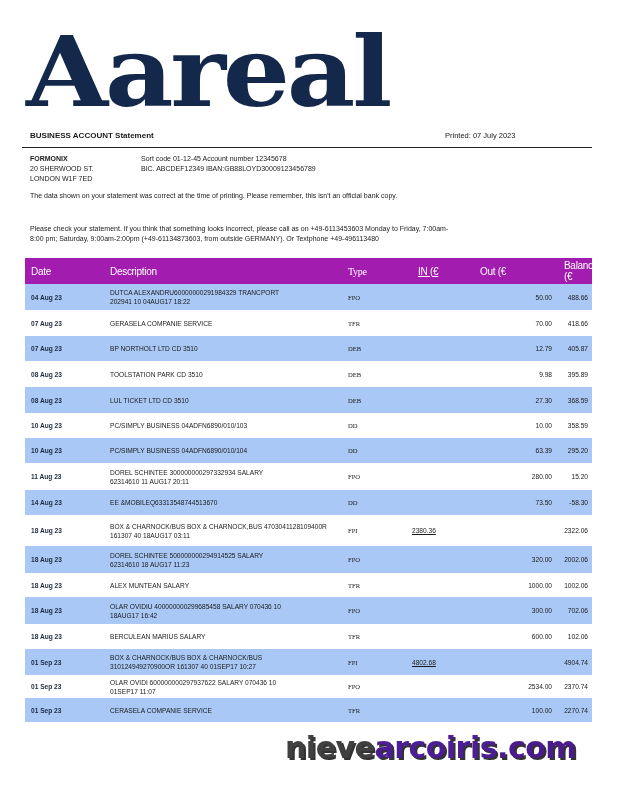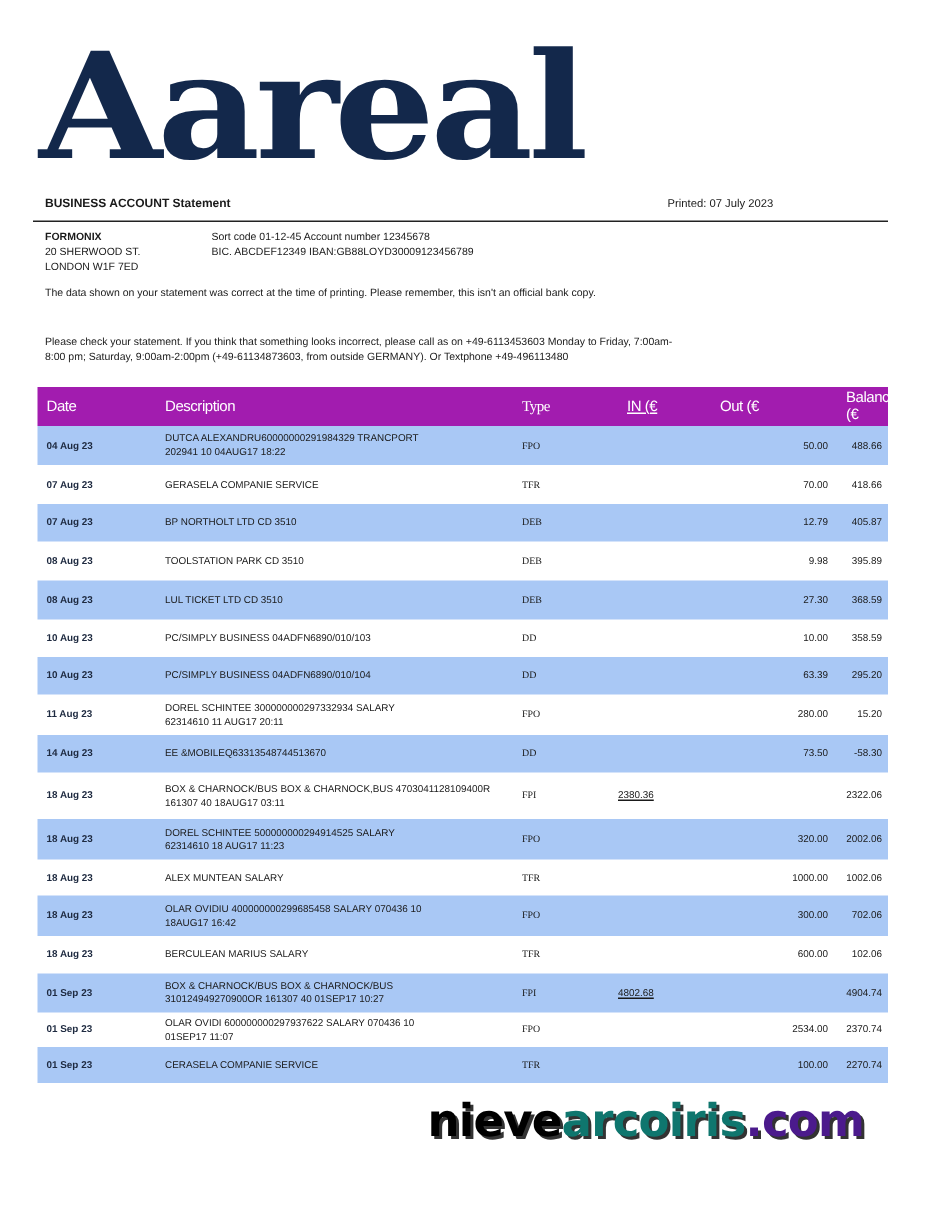--- a/index.html
+++ b/index.html
@@ -22,22 +22,22 @@
   .c-desc { width:238px; }
   .c-type { width:52px;font-family:Liberation Serif, serif; }
   .c-in { width:62px;text-decoration:underline; }
   .c-out { width:72px; text-align:right; padding-right:12px !important; }
   .c-bal { text-align:right; padding-right:4px !important; }
   th.c-in { padding-left:18px !important; }
   th.c-out { text-align:right; padding-right:12px !important; }
   th.c-bal { text-align:right; padding-right:2px !important;margin-left:36px; }
   td.c-in { padding-left:12px !important; }
   .watermark { position:absolute; left:285px; top:730px; font-family:"DejaVu Sans", sans-serif; font-weight:bold; font-size:30px; letter-spacing:-0.5px; text-shadow:2px 2px 0 #333; }
-  .wm1 { color:#000000; }
-  .wm2 { color:#0f766e; }
+  .wm1 { color:#404040; }
+  .wm2 { color:#4c1d95; }
   .wm3 { color:#4b1a8c; }
 </style>
 </head>
 <body>
 
 <div class="logo">Aareal</div>
 
 <div class="title-bar">
   <span class="title">BUSINESS ACCOUNT Statement</span>
   <span class="printed">Printed: 07 July 2023</span>

